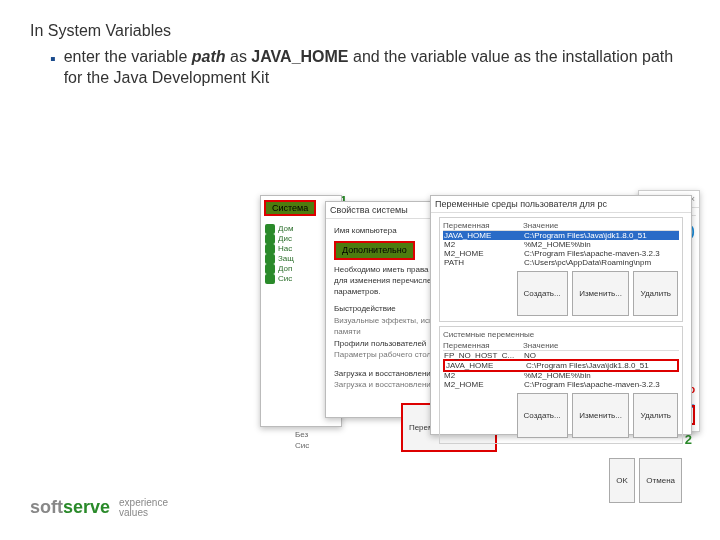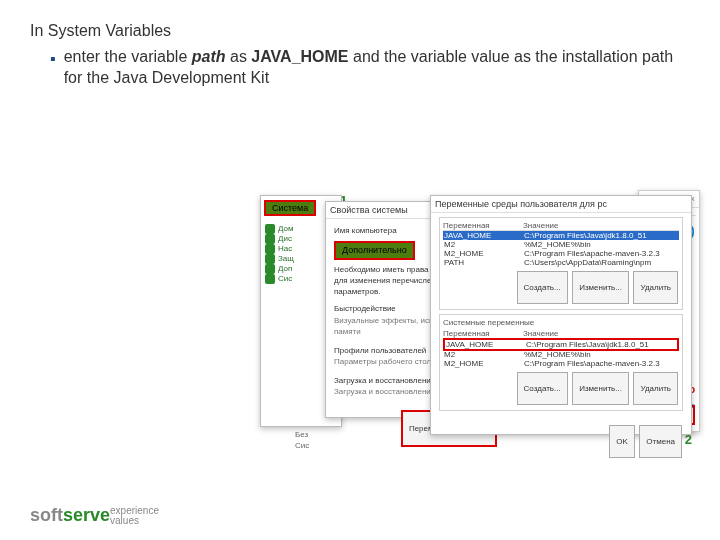--- a/index.html
+++ b/index.html
@@ -22,21 +22,21 @@
 .tab.red{border:2px solid #d00;color:#000}
 .marker{position:absolute;font-weight:700;color:#2a8a2a;font-size:13px}
 
 .w1{left:0;top:0;width:80px;height:230px;z-index:1}
 .w1 .side{padding:6px 4px}
 .w1 .item{display:flex;align-items:flex-start;gap:3px;margin:0 0;font-size:8px;color:#2a6e2a}
 .ic{width:10px;height:10px;background:#2a8a2a;border-radius:2px;flex:0 0 auto}
 
 .w2{left:65px;top:6px;width:180px;height:215px;z-index:2}
 .w2 .content{padding:6px 8px;font-size:8px;color:#333;line-height:1.4}
-.btn-sm{display:inline-block;border:1px solid #aaa;background:#f4f4f4;padding:11px 6px;font-size:8px;margin:2px 1px}
+.btn-sm{display:inline-block;border:1px solid #aaa;background:#f4f4f4;padding:17px 6px;font-size:8px;margin:2px 1px}
 .btn-sm.red-outline{border:2px solid #d00}
 
 .w3{left:170px;top:0;width:260px;height:238px;z-index:3}
 .w3 .sec{padding:4px 8px}
 .w3 .grp{border:1px solid #d0d0d0;padding:3px;margin-bottom:4px}
 .w3 .grp-title{font-size:8px;color:#555;margin-bottom:2px}
 .row-hdr{display:flex;font-size:8px;color:#555;border-bottom:1px solid #ddd}
 .row-hdr span:first-child{width:80px}
 .row{display:flex;font-size:8px;padding:0 1px}
 .row span:first-child{width:80px}
@@ -48,21 +48,21 @@
 .w4{right:0;top:-5px;width:60px;height:240px;z-index:0;border:1px solid #ccc}
 .w4 .ten{position:absolute;right:4px;top:30px;font-size:20px;color:#1a8ad6;font-weight:300}
 .w4 .novo{position:absolute;right:4px;bottom:36px;font-size:10px;color:#d00;font-weight:700}
 .w4 .link-b{position:absolute;right:4px;bottom:6px;border:2px solid #d00;font-size:7px;padding:1px 2px;color:#2a6e2a;display:flex;align-items:center;gap:2px}
 .w4 .link-b .shield{width:9px;height:9px;background:linear-gradient(135deg,#2a8a2a 50%,#e0b000 50%);border-radius:0 0 50% 50%}
 .w4 .support{position:absolute;right:4px;bottom:22px;font-size:7px;color:#0066cc}
 
 .w5{position:absolute;left:35px;top:222px;font-size:8px;color:#666}
 .w5 div{margin:2px 0}
 
-.logo{position:absolute;left:30px;bottom:14px;display:flex;align-items:flex-end;gap:0}
+.logo{position:absolute;left:30px;bottom:22px;display:flex;align-items:flex-end;gap:9px}
 .logo .soft{font-size:18px;font-weight:600}
 .logo .s-soft{color:#888}
 .logo .s-serve{color:#2a8a2a}
 .logo .tag{font-size:10px;color:#888;line-height:1}
 </style>
 </head>
 <body>
 
 <div class="slide">
 
@@ -127,21 +127,21 @@
     <div class="win w2">
       <div class="win-bar">
           <span>Свойства системы</span>
         </div>
       <div class="content">
         <div style="margin-bottom:3px">Имя компьютера</div>
         <div><span class="tab red">Дополнительно</span></div>
         <div style="margin-top:4px">Необходимо иметь права администратора для изменения перечисленных параметров.</div>
         <div style="margin-top:6px">Быстродействие</div>
         <div style="color:#777">Визуальные эффекты, использование памяти</div>
-        <div style="margin-top:8px">Профили пользователей</div>
+        <div style="margin-top:1px">Профили пользователей</div>
         <div style="color:#777">Параметры рабочего стола, относящиеся</div>
         <div style="margin-top:8px">Загрузка и восстановление</div>
         <div style="color:#777">Загрузка и восстановление системы</div>
         <div style="text-align:right;margin-top:10px">
           <span class="btn-sm red-outline">Переменные среды...</span>
         </div>
       </div>
     </div>
     <div class="marker" style="left:140px;top:34px">3</div>
     <div class="marker" style="left:225px;bottom:8px">4</div>
@@ -177,20 +177,24 @@
             <span class="btn-sm">Изменить...</span>
             <span class="btn-sm">Удалить</span>
           </div>
         </div>
         <div class="grp">
           <div class="grp-title">Системные переменные</div>
           <div class="row-hdr">
               <span>Переменная</span>
               <span>Значение</span>
             </div>
+          <div class="row">
+              <span>FP_NO_HOST_C...</span>
+              <span>NO</span>
+            </div>
           <div class="row hilite">
               <span>JAVA_HOME</span>
               <span>C:\Program Files\Java\jdk1.8.0_51</span>
             </div>
           <div class="row">
               <span>M2</span>
               <span>%M2_HOME%\bin</span>
             </div>
           <div class="row">
               <span>M2_HOME</span>

